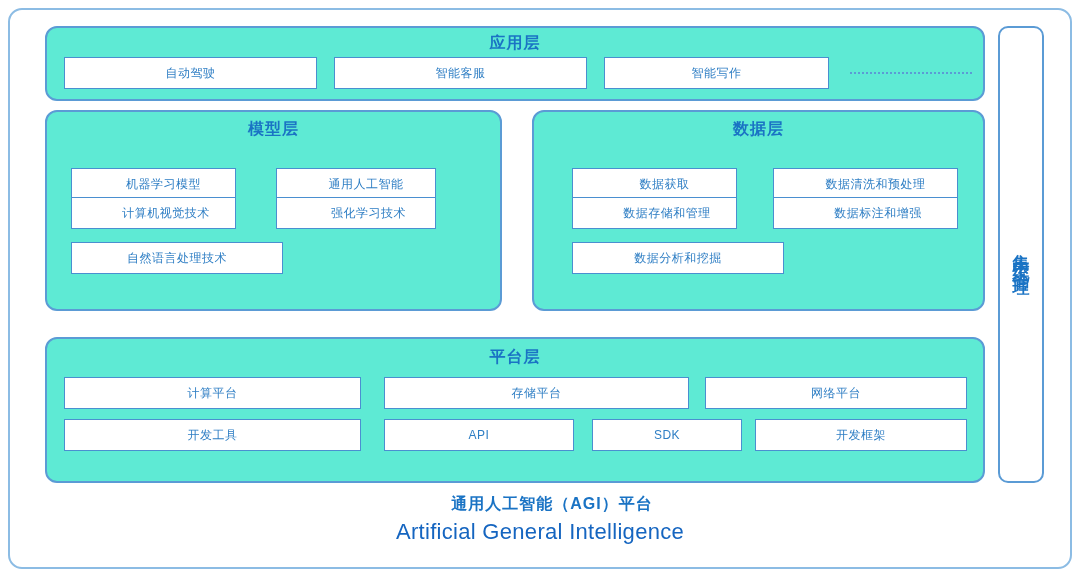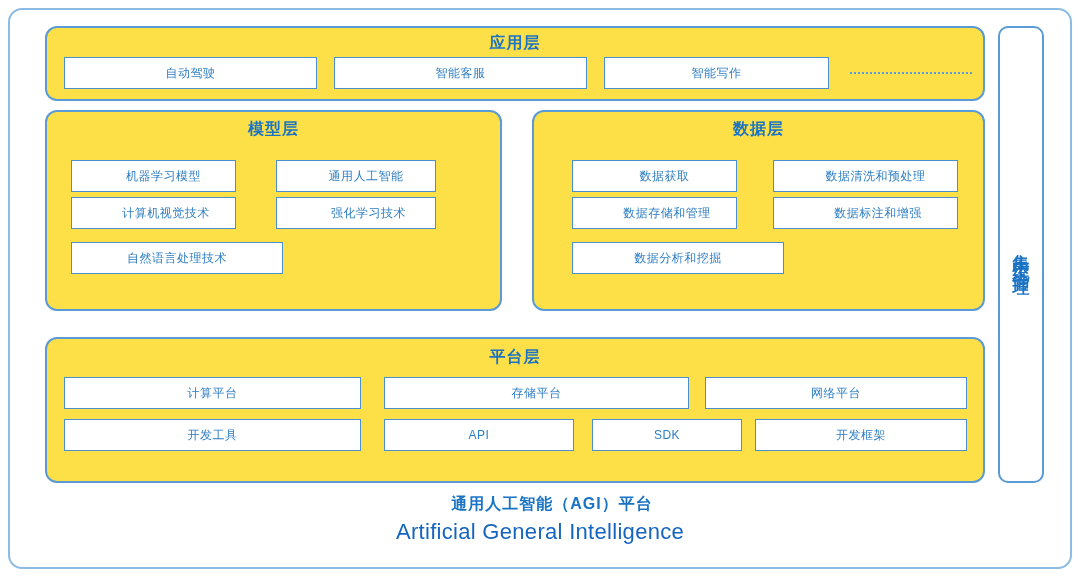--- a/index.html
+++ b/index.html
@@ -33,21 +33,21 @@
     border-radius: 14px;
     background: #ffffff;
   }
 
   
   .layer {
     position: absolute;
     box-sizing: border-box;
     border: 2px solid #5b9bd5;
     border-radius: 12px;
-    background: #fde047;
+    background: #5eead4;
   }
   .layer-title {
     text-align: center;
     font-size: 16px;
     font-weight: bold;
     color: #1a73c4;
     line-height: 1;
     letter-spacing: 1px;
   }
 
@@ -93,21 +93,21 @@
   #model-layer {
     left: 45px;
     top: 110px;
     width: 457px;
     height: 201px;
   }
   #model-layer .layer-title { margin-top: 9px; }
   #data-layer .layer-title { margin-top: 9px; }
 
   .mid-box { height: 32px; }
-  .mid-row-0 { top: 48px; padding-left: 20px; }
+  .mid-row-0 { top: 56px; padding-left: 20px; }
   .mid-row-1 { top: 85px; padding-left: 25px; }
   .mid-row-2 { top: 130px; }
 
   #model-box-0 { left: 24px;  width: 165px; }
   #model-box-1 { left: 229px; width: 160px; }
   #model-box-2 { left: 24px;  width: 165px; }
   #model-box-3 { left: 229px; width: 160px; }
   #model-box-4 { left: 24px;  width: 212px; }
 
   

